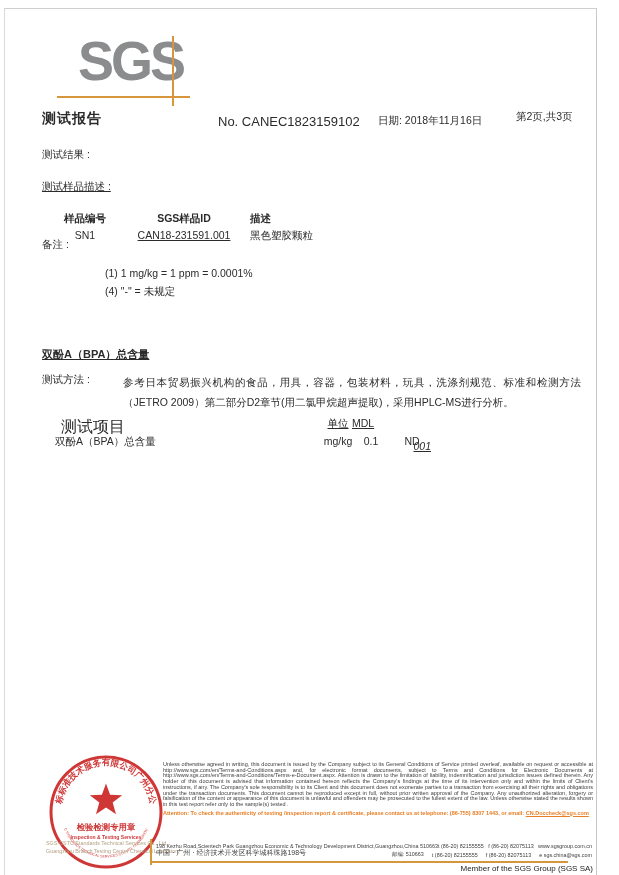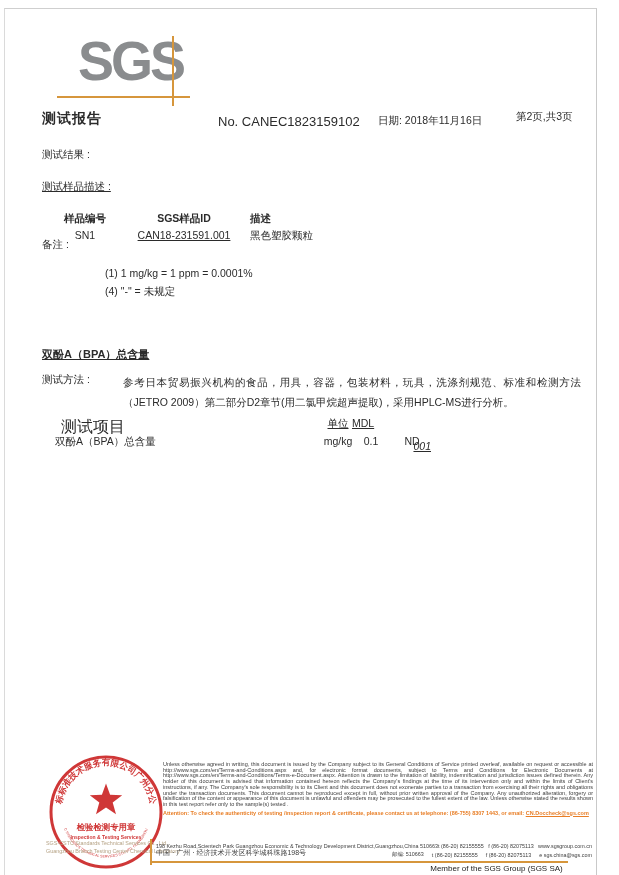--- a/index.html
+++ b/index.html
@@ -73,21 +73,21 @@
   .stamp-svg { left:47px; top:753px; width:118px; height:118px; opacity:.92; }
 
   .company-lines { left:46px; top:839px; font-size:5.4px; line-height:8px; color:#b5a284; white-space:nowrap; }
   .footer-vline { left:150px; top:839px; width:2px; height:26px; background:#d6963c; }
   .addr-block { left:156px; top:840px; width:436px; font-size:5.4px; color:#3d3d3d; }
   .addr-row { display:flex; align-items:flex-end; white-space:nowrap; height:9px; }
   .addr-row .grow { flex:1; }
   .addr-row .gap { width:8px; }
   .addr-cn-text { font-size:7px; }
   .footer-hline { left:150px; top:861px; width:418px; height:2px; background:#d6963c; }
-  .member-line { left:400px; top:864px; width:193px; text-align:center; font-size:8px; color:#222; }
+  .member-line { left:400px; top:864px; width:193px; text-align:right; font-size:8px; color:#222; }
 </style>
 </head>
 <body>
 
 <div class="page-frame"></div>
 
 <div class="abs logo-text">SGS</div>
 <div class="abs logo-vline"></div>
 <div class="abs logo-hline"></div>
 

